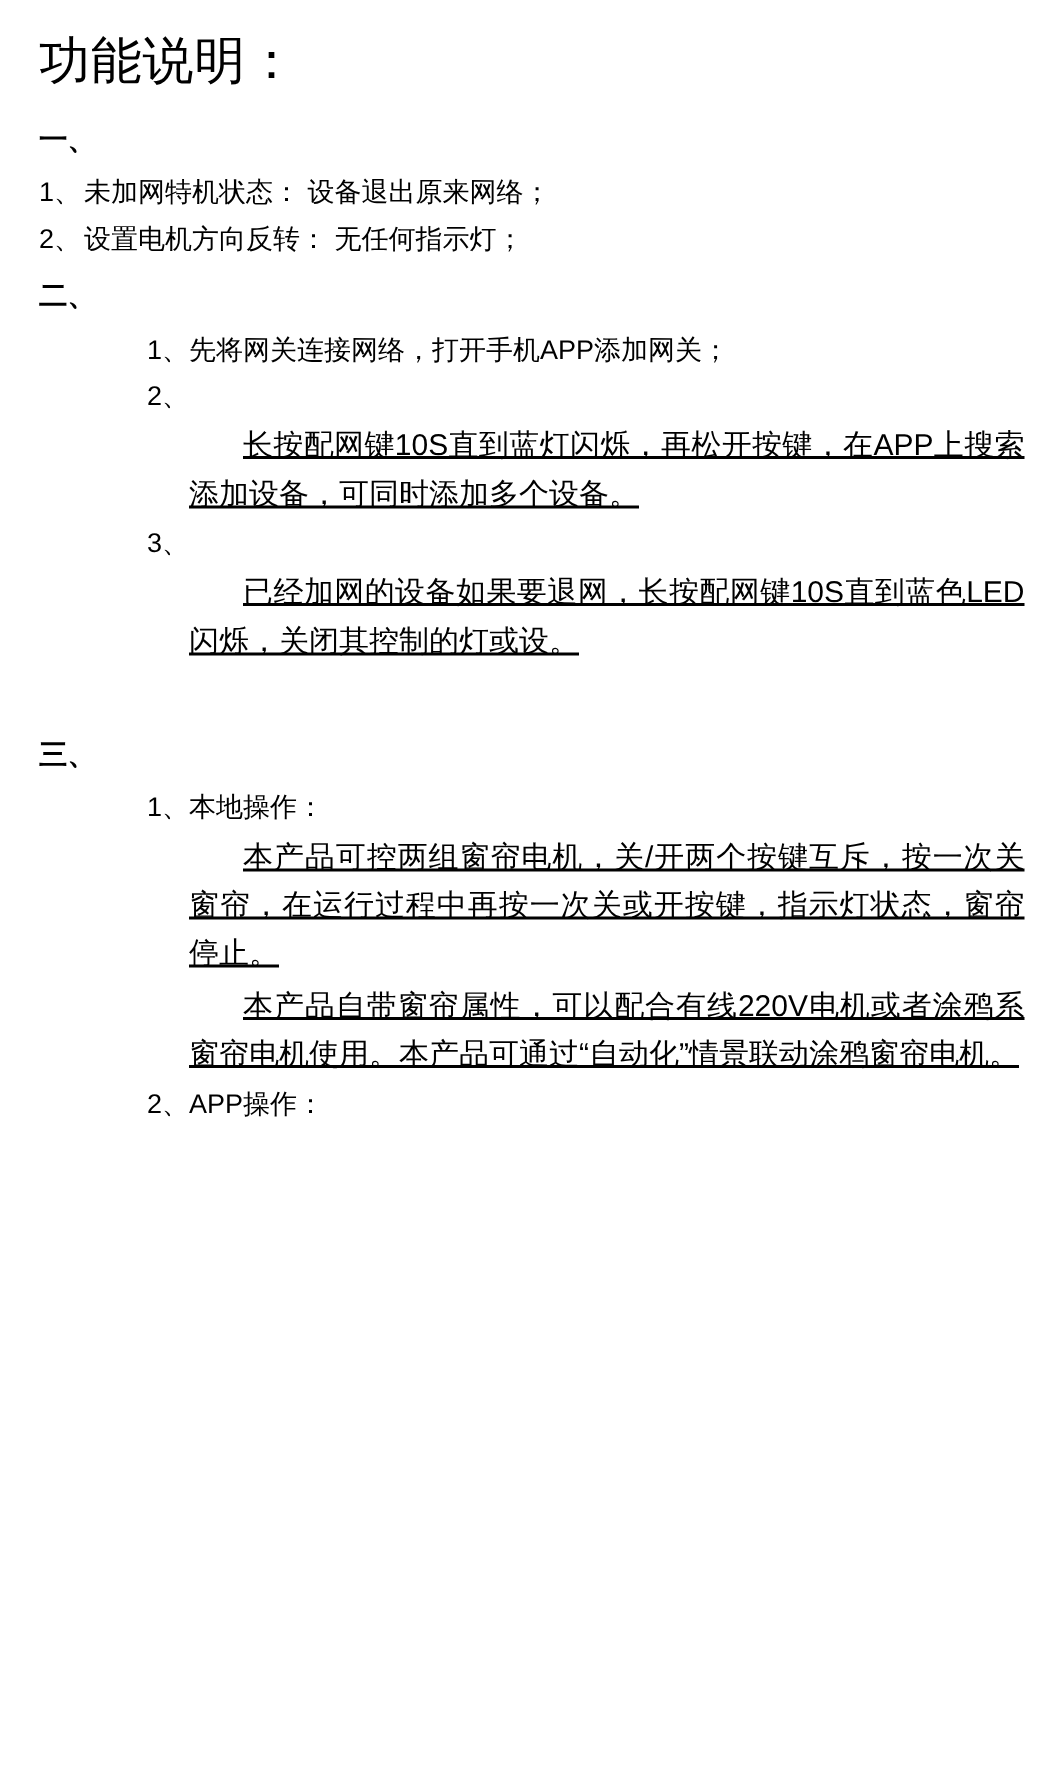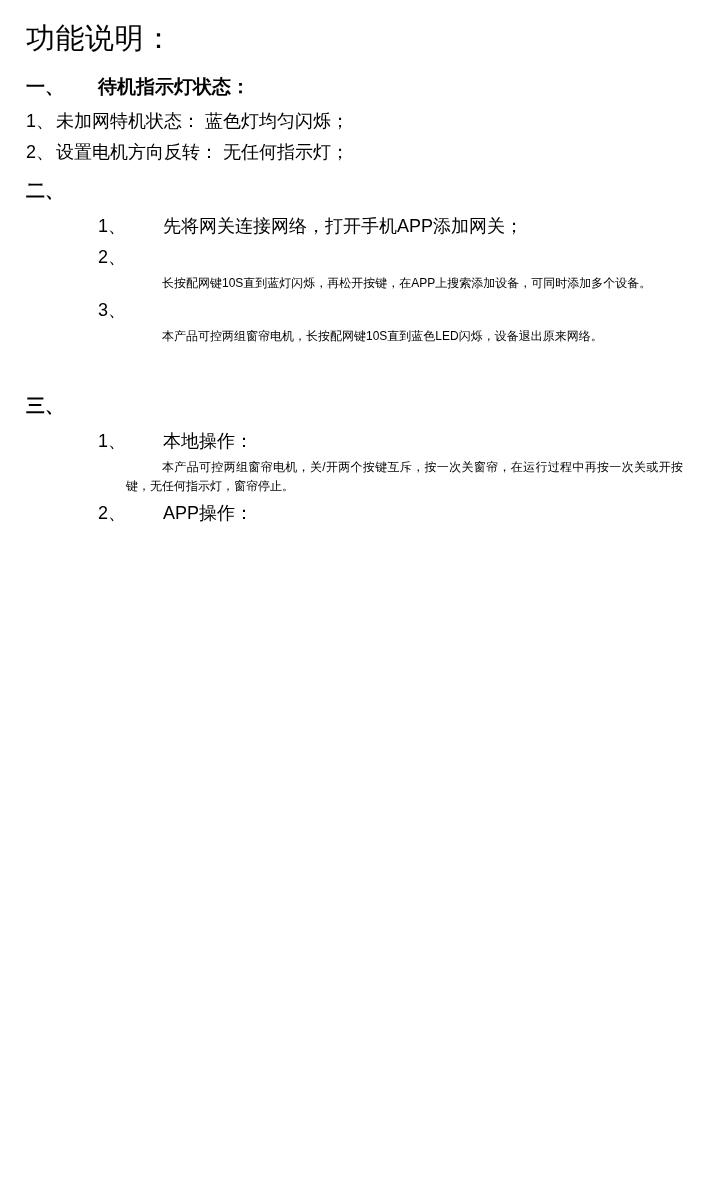--- a/index.html
+++ b/index.html
@@ -15,21 +15,21 @@
     -webkit-font-smoothing: antialiased;
   }
   .page {
     width: 709px;
     min-height: 1181px;
     box-sizing: border-box;
     padding: 18px 26px 10px 26px;
     position: relative;
   }
   .doc-title {
-    font-size: 29px;
+    font-size: 34px;
     font-weight: 400;
     line-height: 1.4;
     margin: 0 0 14px 0;
     letter-spacing: 0.5px;
   }
   .sec-head {
     font-size: 19px;
     font-weight: bold;
     line-height: 1.5;
     margin: 10px 0 6px 0;
@@ -65,79 +65,79 @@
     padding-left: 72px;
     display: flex;
     align-items: baseline;
   }
   .lvl2 .num {
     flex: 0 0 auto;
     min-width: 28px;
   }
   .lvl2 .txt {
     flex: 1 1 auto;
-    margin-left: 37px;
   }
   .body-par {
-    font-size: 12px;
+    font-size: 20px;
     line-height: 1.62;
     margin: 0 0 2px 0;
     padding-left: 100px;
     text-indent: 36px;
     text-align: justify;
     text-justify: inter-ideograph;
+    text-decoration: underline;
   }
   .spacer-lg {
     height: 34px;
   }
 </style>
 </head>
 <body>
 
 <div class="page">
 
   <h1 class="doc-title">功能说明：</h1>
 
   <div class="sec-head">
     <span class="num">一、</span>
-    <span class="txt">待机指示灯状态：</span>
   </div>
   <div class="lvl1">
     <span class="num">1、</span>
-    <span class="txt">未加网特机状态： 蓝色灯均匀闪烁；</span>
+    <span class="txt">未加网特机状态： 设备退出原来网络；</span>
   </div>
   <div class="lvl1">
     <span class="num">2、</span>
     <span class="txt">设置电机方向反转： 无任何指示灯；</span>
   </div>
 
   <div class="sec-head">
     <span class="num">二、</span>
   </div>
   <div class="lvl2">
     <span class="num">1、</span>
     <span class="txt">先将网关连接网络，打开手机APP添加网关；</span>
   </div>
   <div class="lvl2">
     <span class="num">2、</span>
   </div>
   <p class="body-par">长按配网键10S直到蓝灯闪烁，再松开按键，在APP上搜索添加设备，可同时添加多个设备。</p>
   <div class="lvl2">
     <span class="num">3、</span>
   </div>
-  <p class="body-par">本产品可控两组窗帘电机，长按配网键10S直到蓝色LED闪烁，设备退出原来网络。</p>
+  <p class="body-par">已经加网的设备如果要退网，长按配网键10S直到蓝色LED闪烁，关闭其控制的灯或设。</p>
 
   <div class="spacer-lg"></div>
 
   <div class="sec-head">
     <span class="num">三、</span>
   </div>
   <div class="lvl2">
     <span class="num">1、</span>
     <span class="txt">本地操作：</span>
   </div>
-  <p class="body-par">本产品可控两组窗帘电机，关/开两个按键互斥，按一次关窗帘，在运行过程中再按一次关或开按键，无任何指示灯，窗帘停止。</p>
+  <p class="body-par">本产品可控两组窗帘电机，关/开两个按键互斥，按一次关窗帘，在运行过程中再按一次关或开按键，指示灯状态，窗帘停止。</p>
+  <p class="body-par">本产品自带窗帘属性，可以配合有线220V电机或者涂鸦系窗帘电机使用。本产品可通过“自动化”情景联动涂鸦窗帘电机。</p>
   <div class="lvl2">
     <span class="num">2、</span>
     <span class="txt">APP操作：</span>
   </div>
 
 </div>
 
 </body></html>

